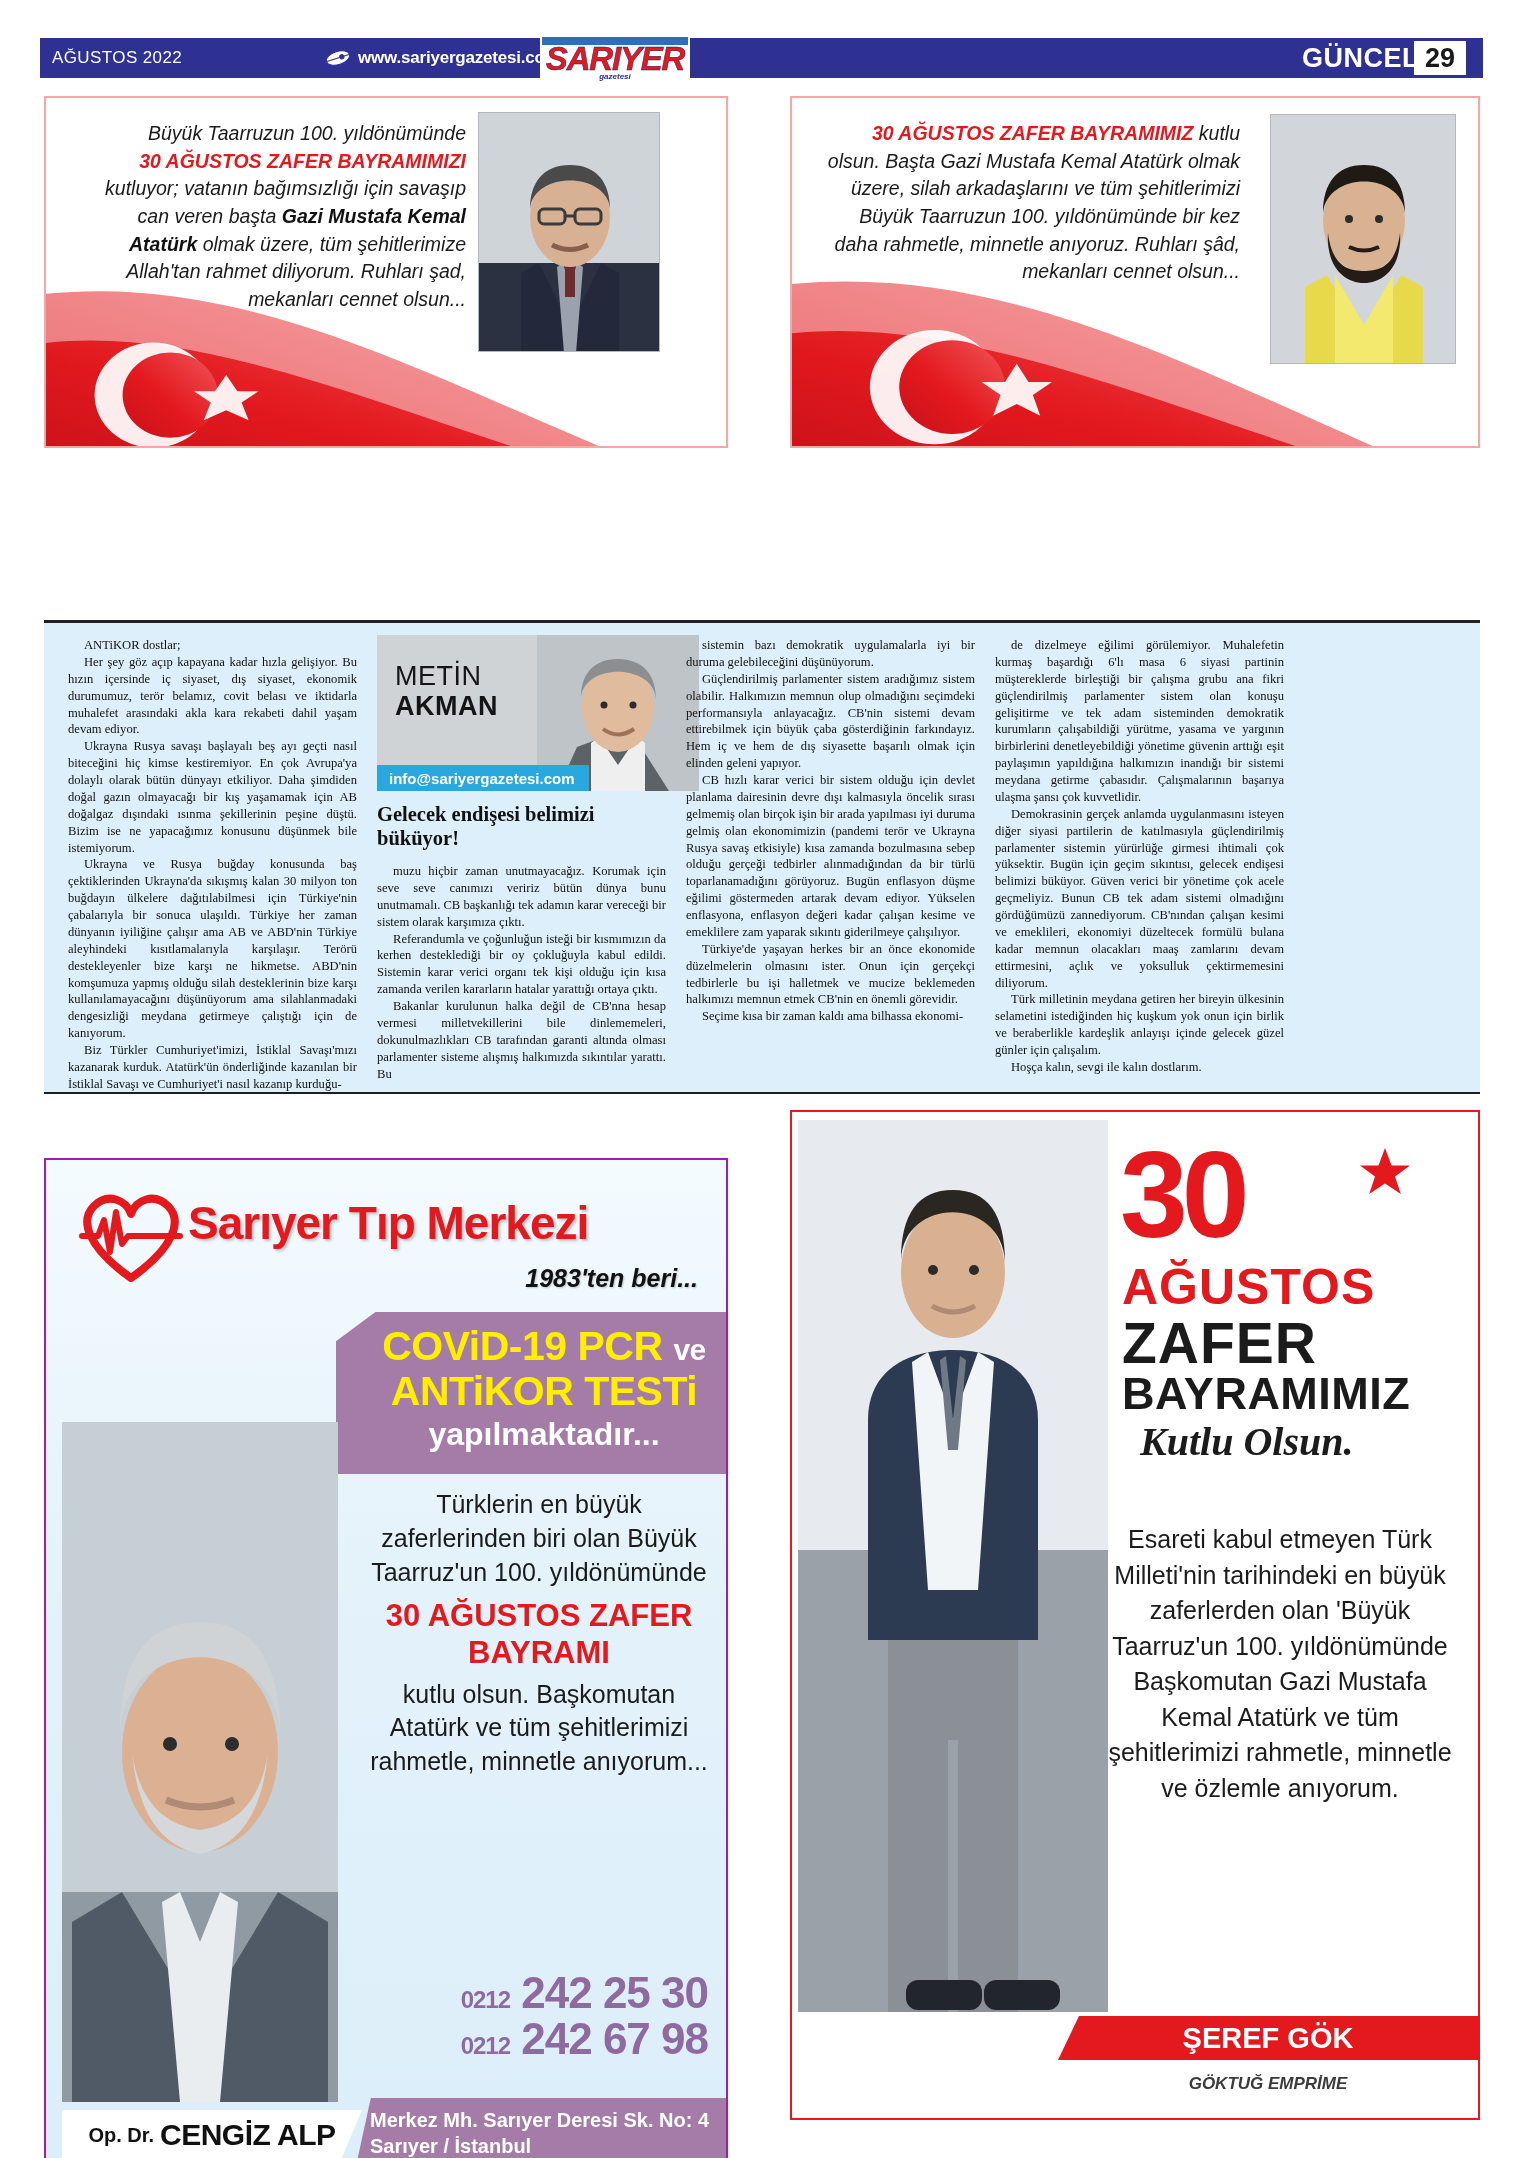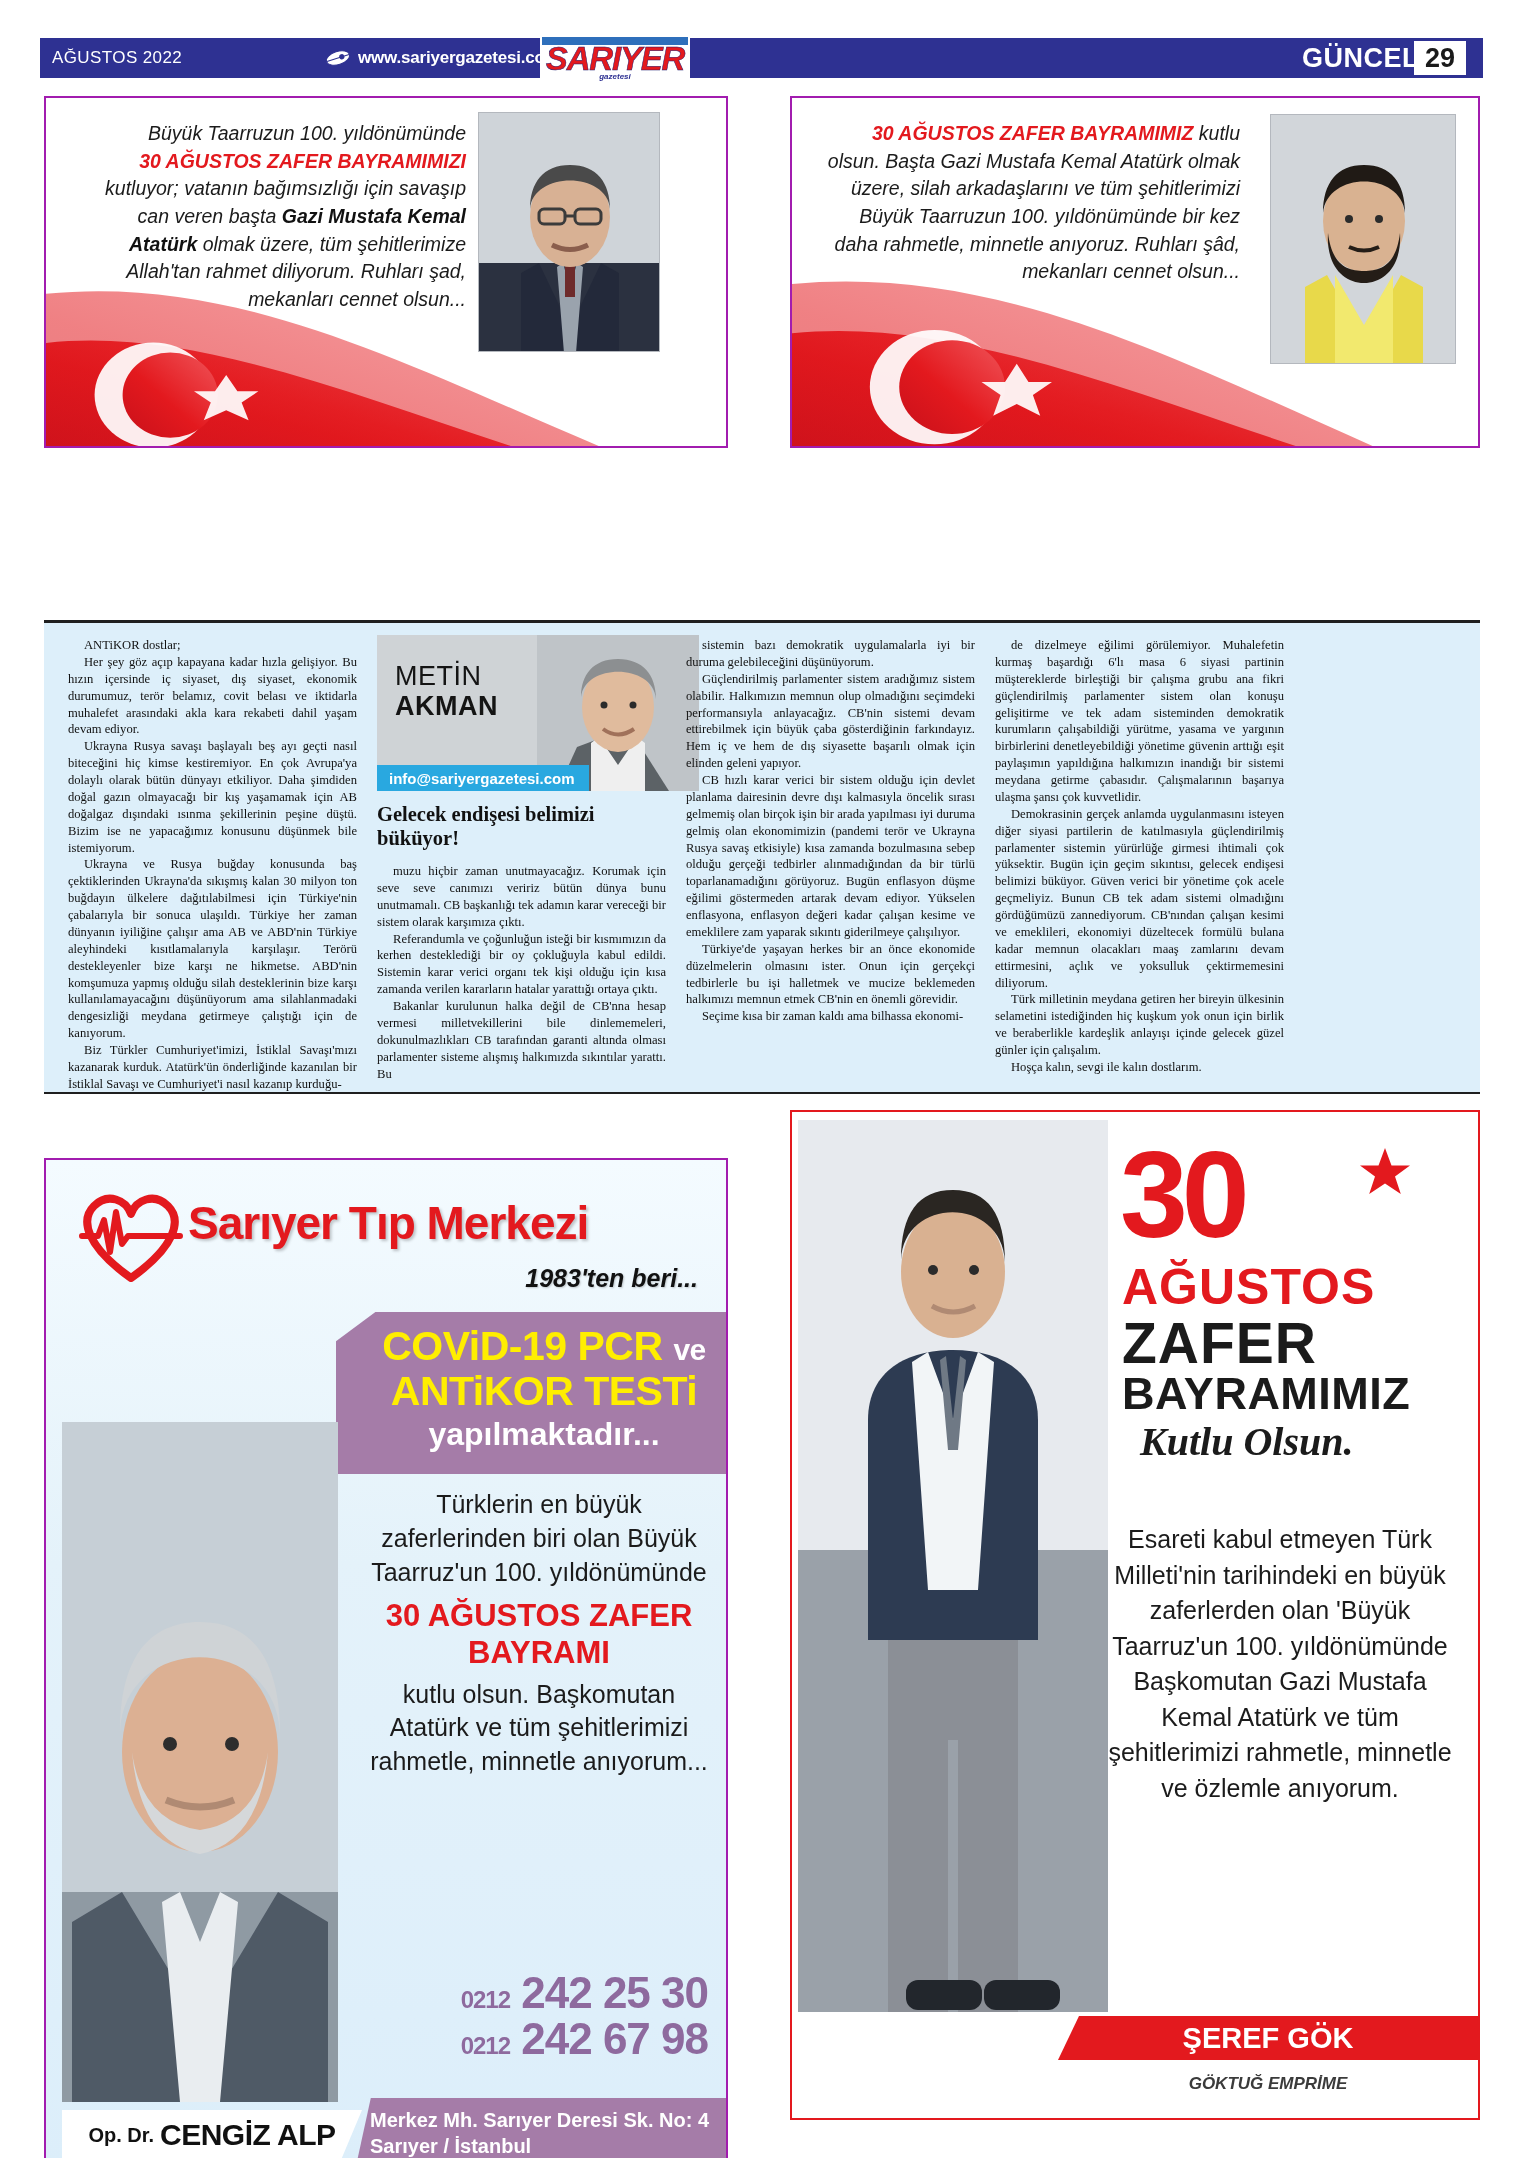--- a/index.html
+++ b/index.html
@@ -50,21 +50,21 @@
   }
   .masthead-pageno {
     position: absolute; right: 17px; top: 3px; width: 52px; height: 34px;
     background: #fff; color: #1a1a1a; font-size: 27px; font-weight: 800;
     display:flex; align-items:center; justify-content:center;
   }
 
   
   .quote-box {
     position: absolute; top: 96px; height: 352px;
-    border: 2px solid #a21caf; background: #fff; overflow: hidden;
+    border: 2px solid #fca5a5; background: #fff; overflow: hidden;
   }
   #quote-left  { left: 44px;  width: 684px; }
   #quote-right { left: 790px; width: 690px; }
 
   .flag-bg { position:absolute; left:0; bottom:0; width:100%; height:100%; overflow:hidden; }
   .flag-svg { position:absolute; left:-4%; bottom:-6%; width:112%; height:92%; }
 
   .quote-text {
     position: absolute; top: 22px; font-size: 19.5px; line-height: 1.42;
     font-style: italic; color: #1b1b1b; z-index: 3;

